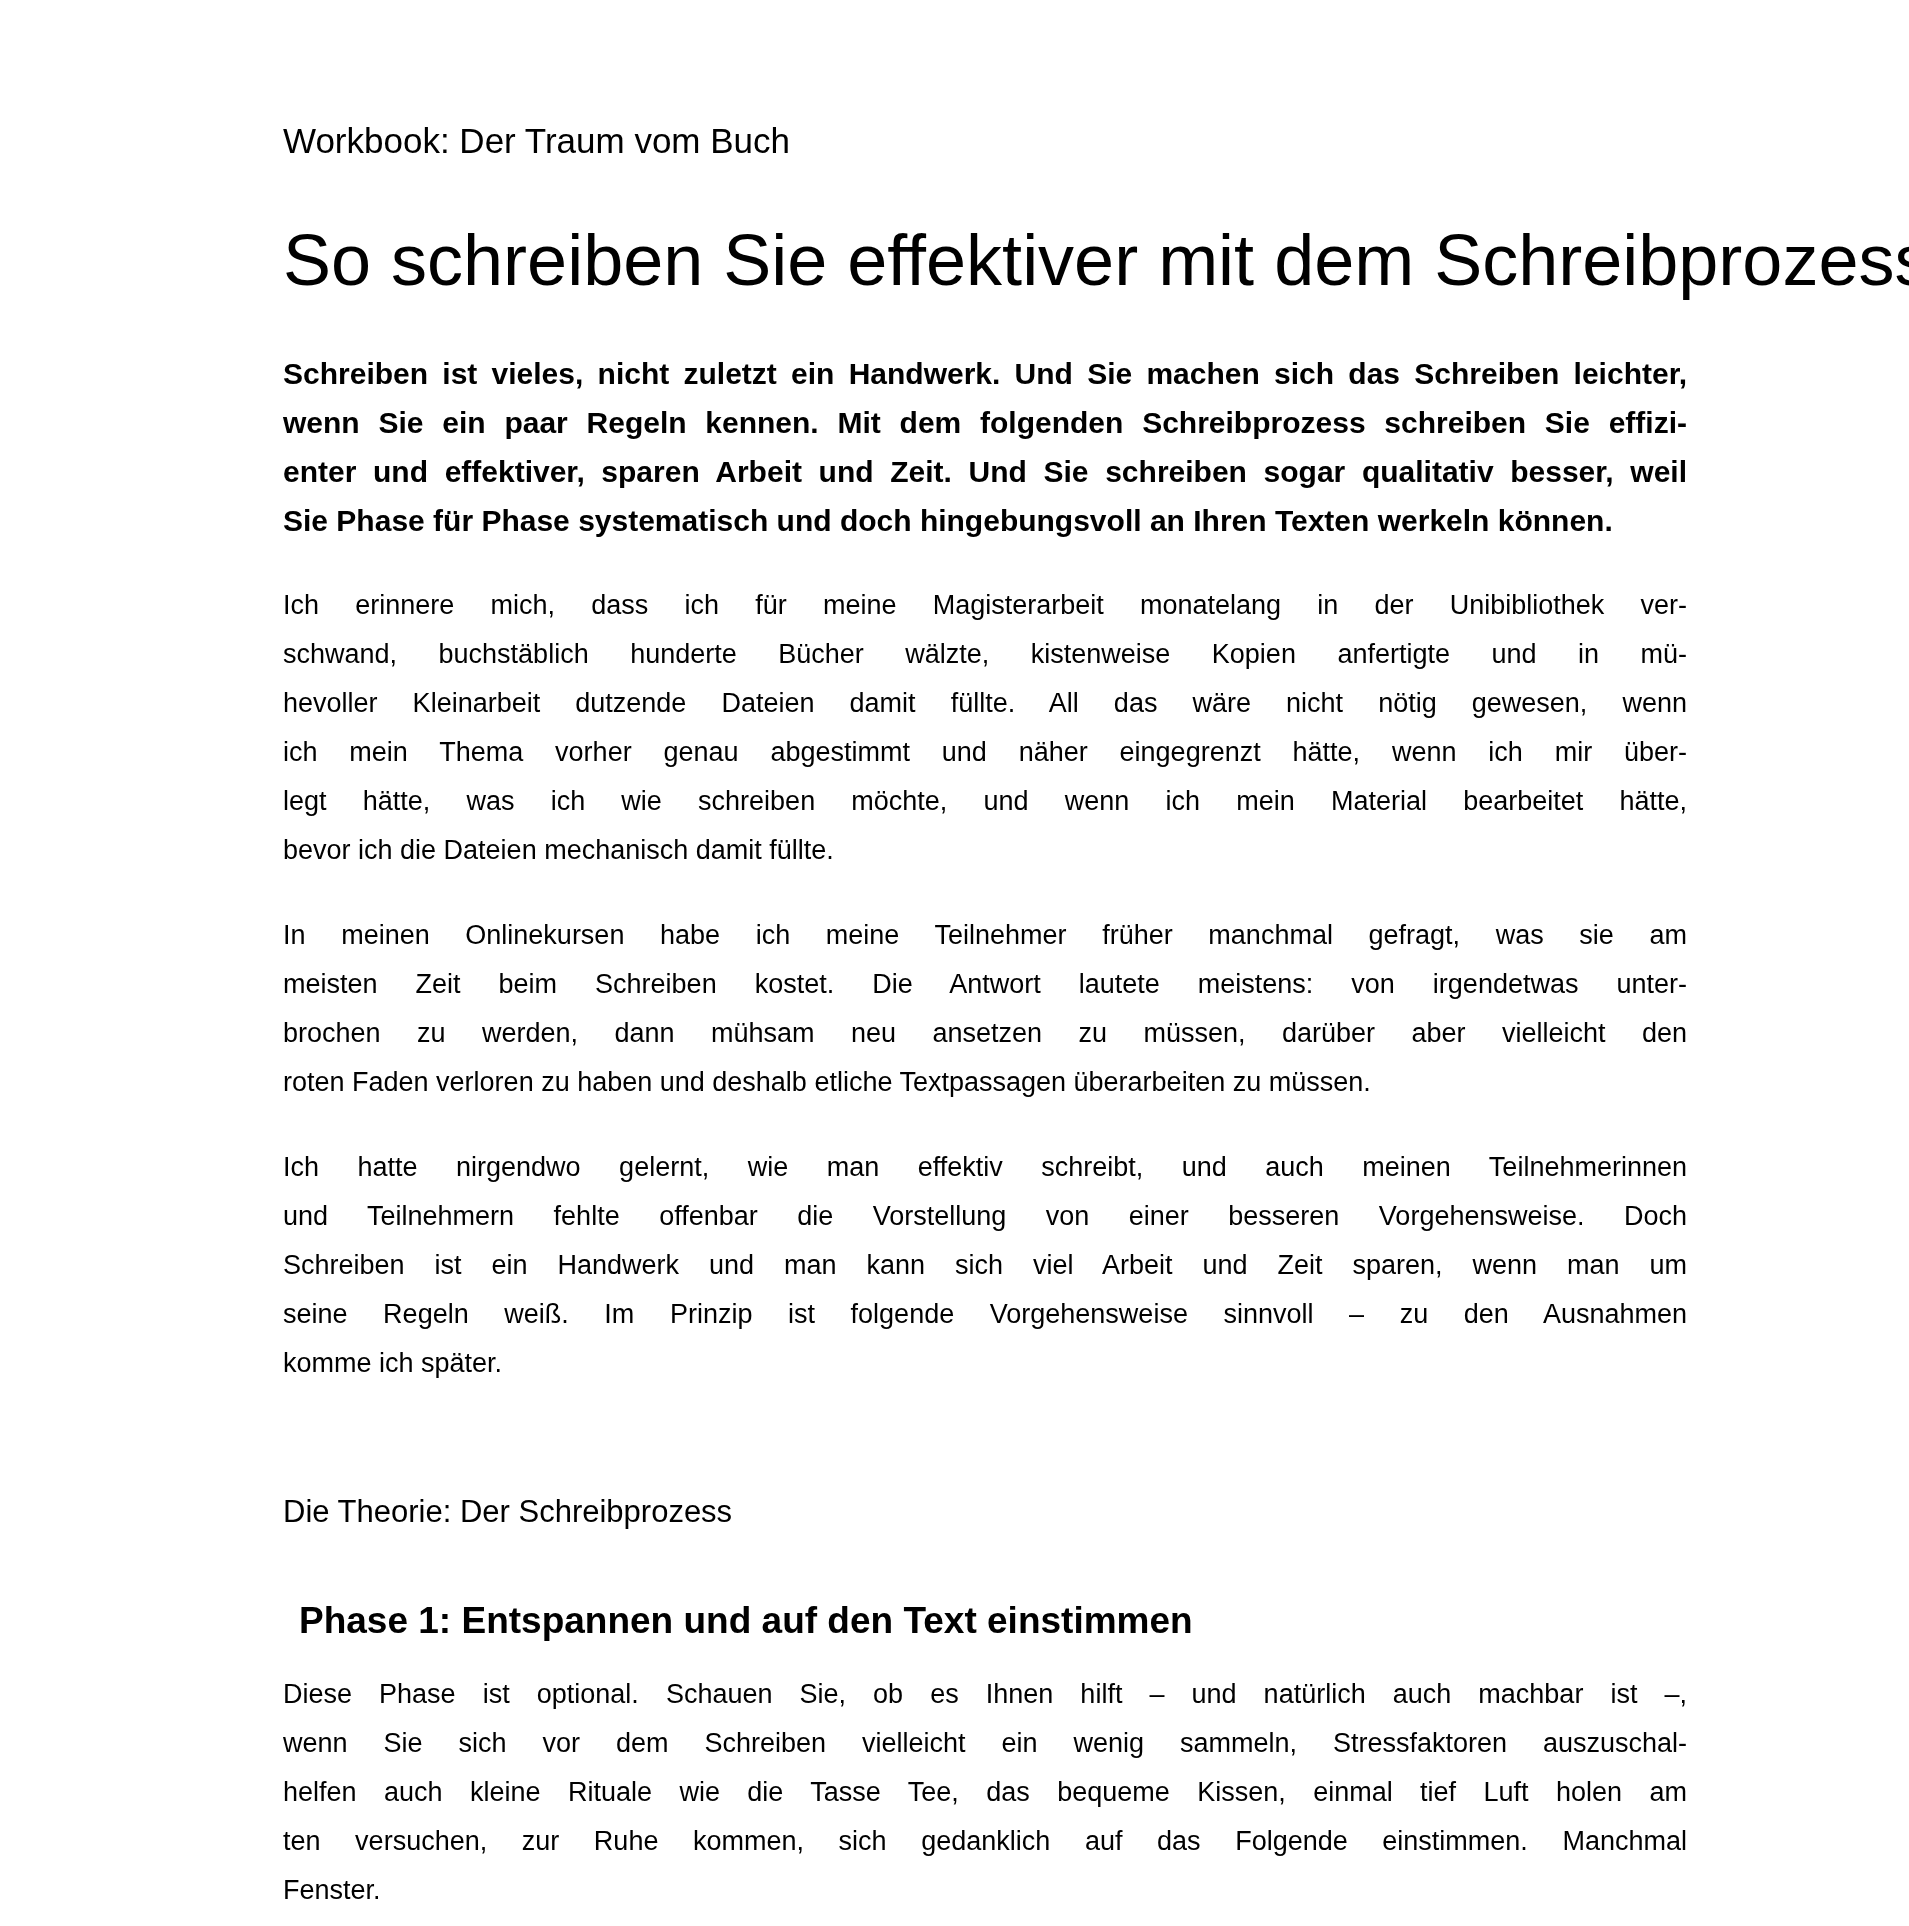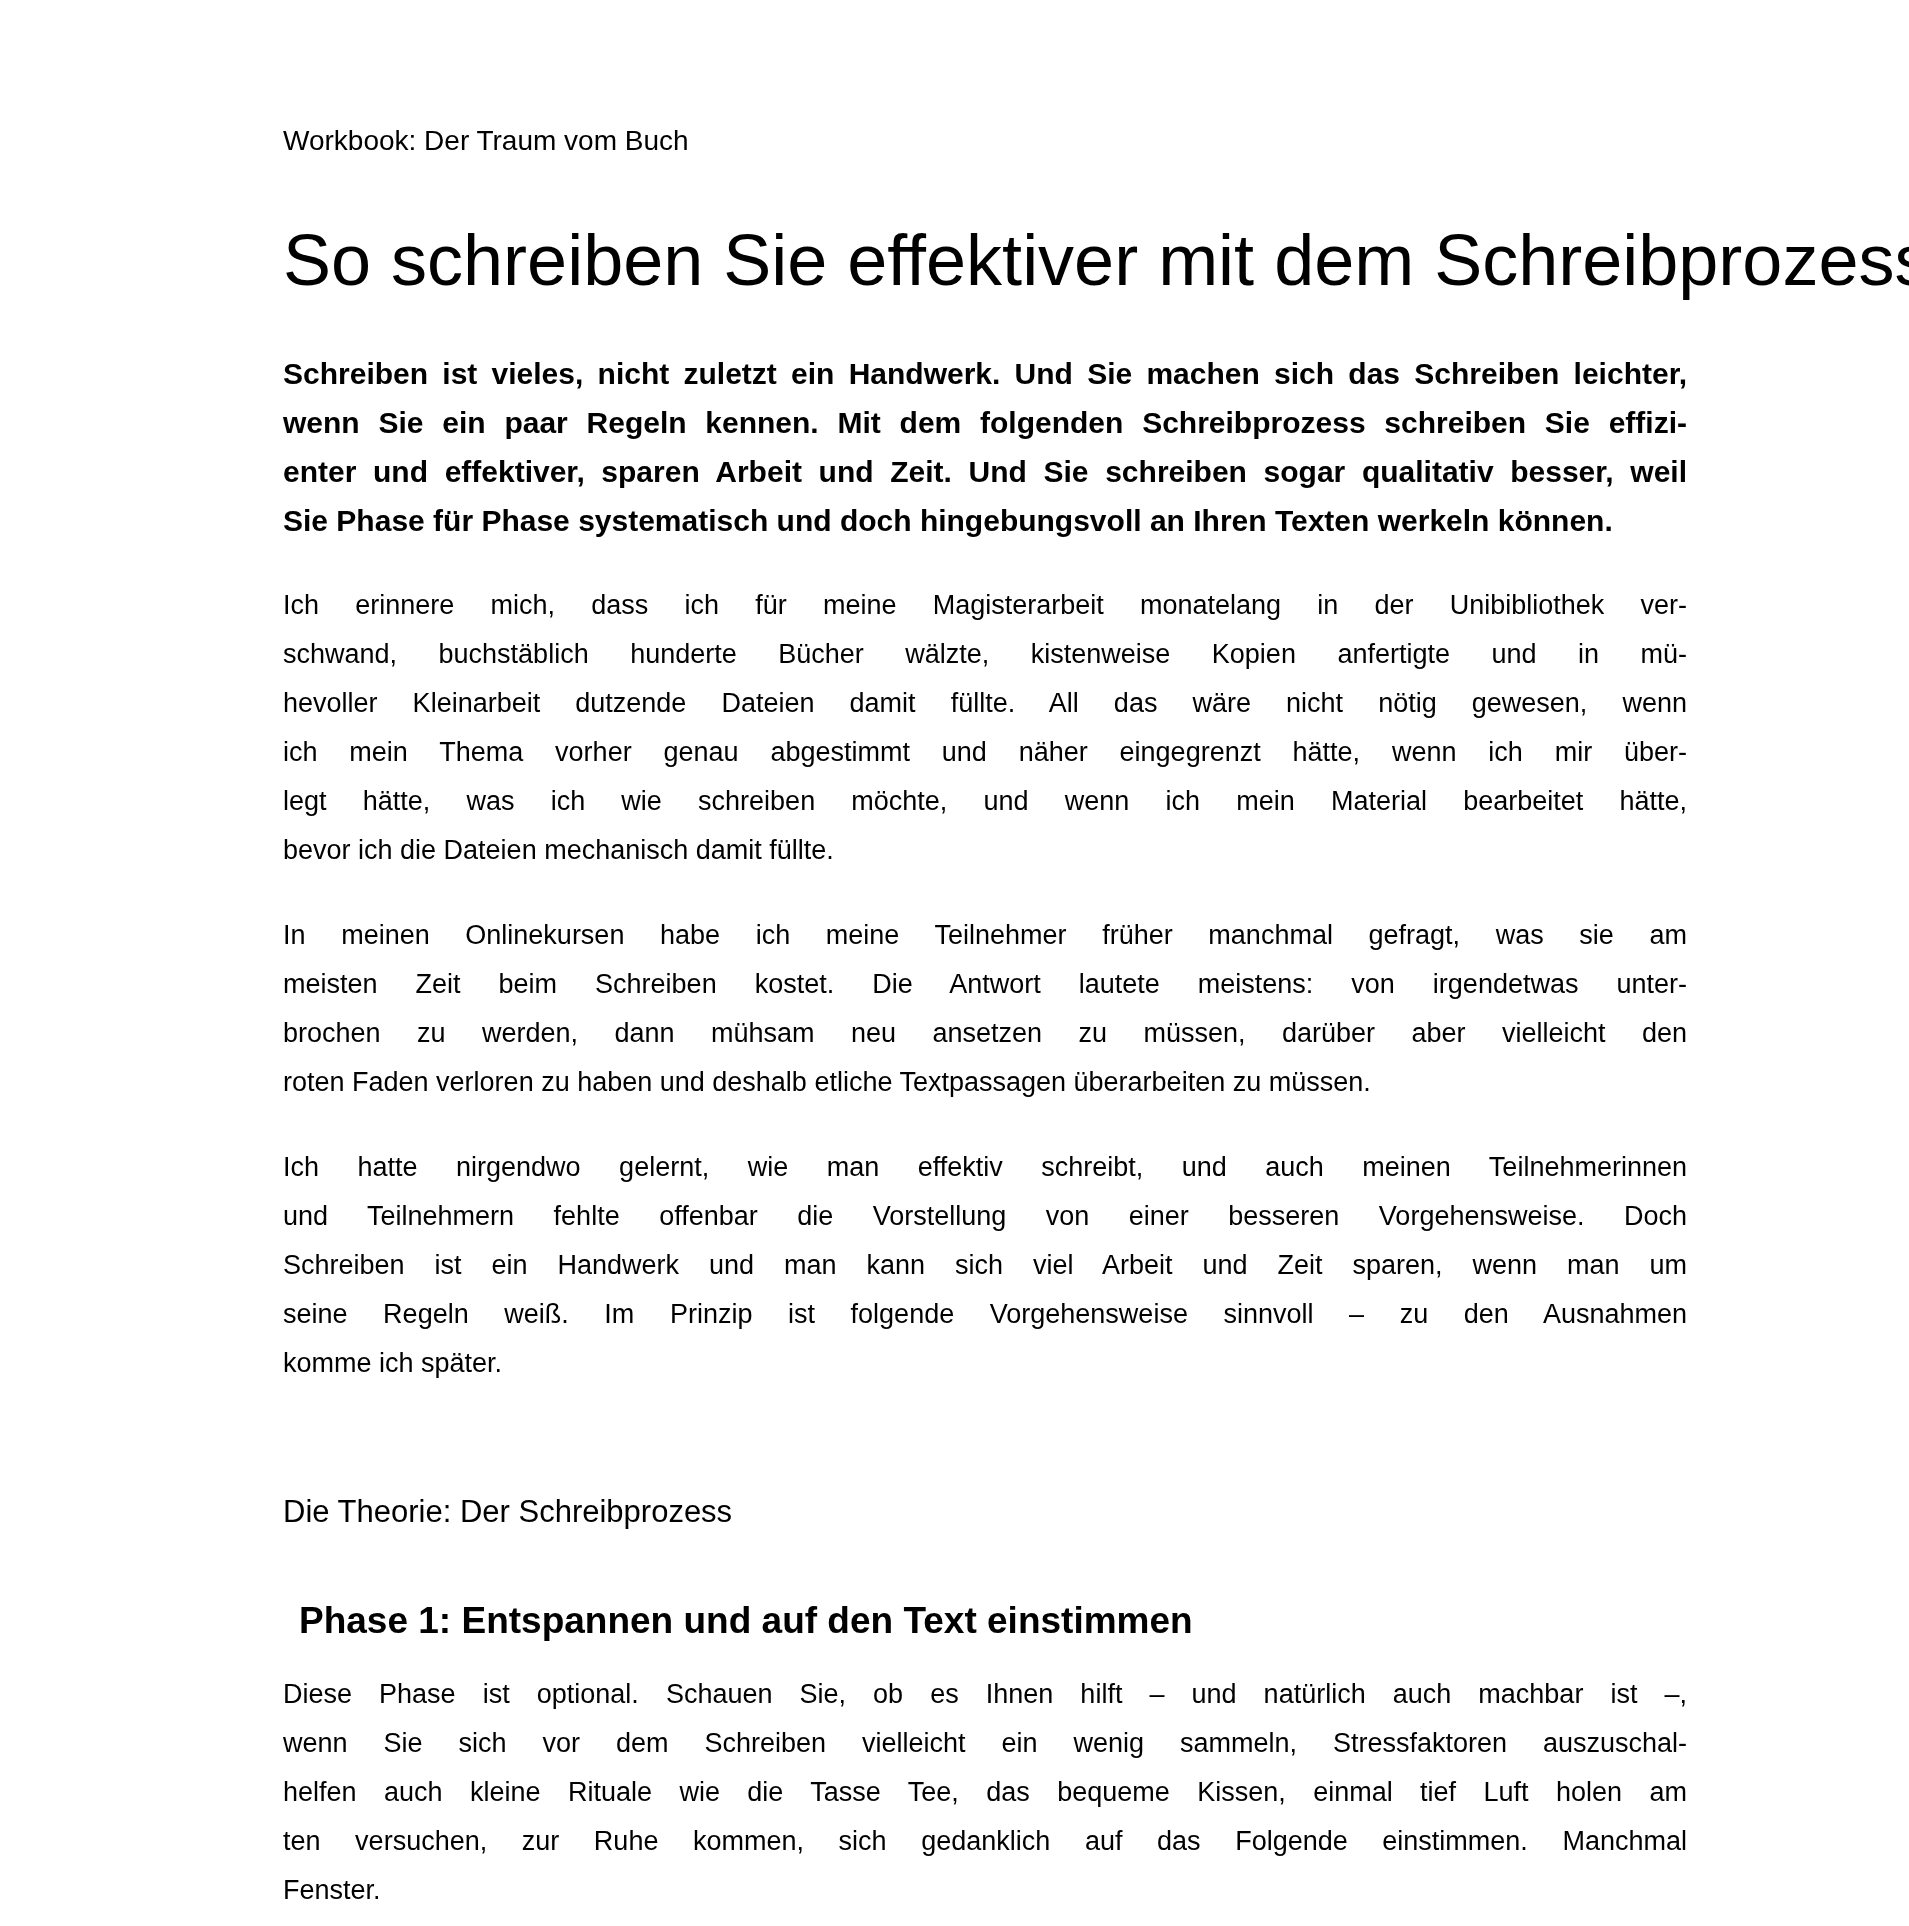--- a/index.html
+++ b/index.html
@@ -9,21 +9,21 @@
     height: 2703px;
     background: #ffffff;
     color: #000000;
     font-family: "Liberation Sans", sans-serif;
     overflow: hidden;
   }
   .abs { position: absolute; left: 283px; width: 1404px; }
 
   .running-header {
     top: 123px;
-    font-size: 28px;
+    font-size: 35px;
     line-height: 35px;
     text-align: left;
   }
   .doc-title {
     top: 227px;
     font-size: 72px;
     line-height: 66px;
     font-weight: normal;
     white-space: nowrap;
   }

